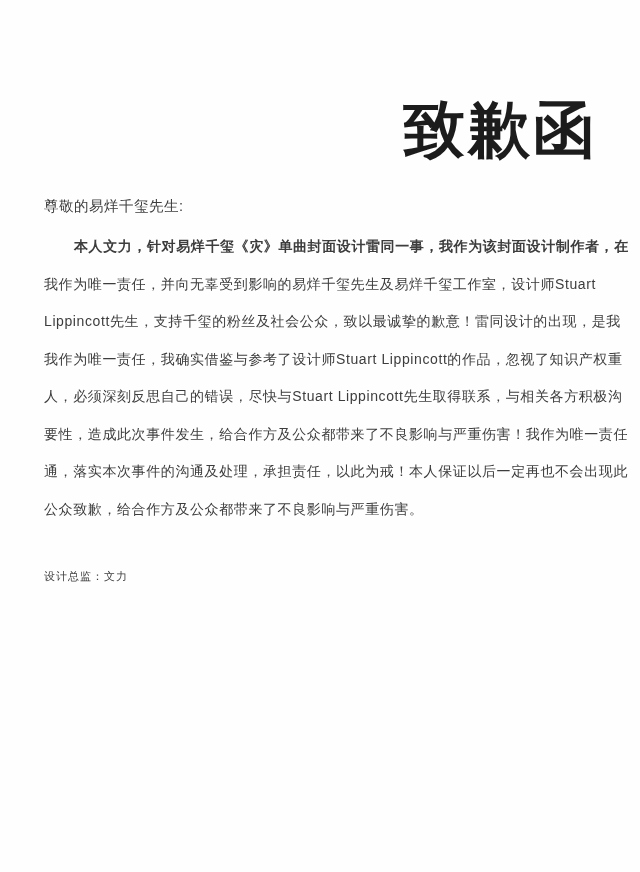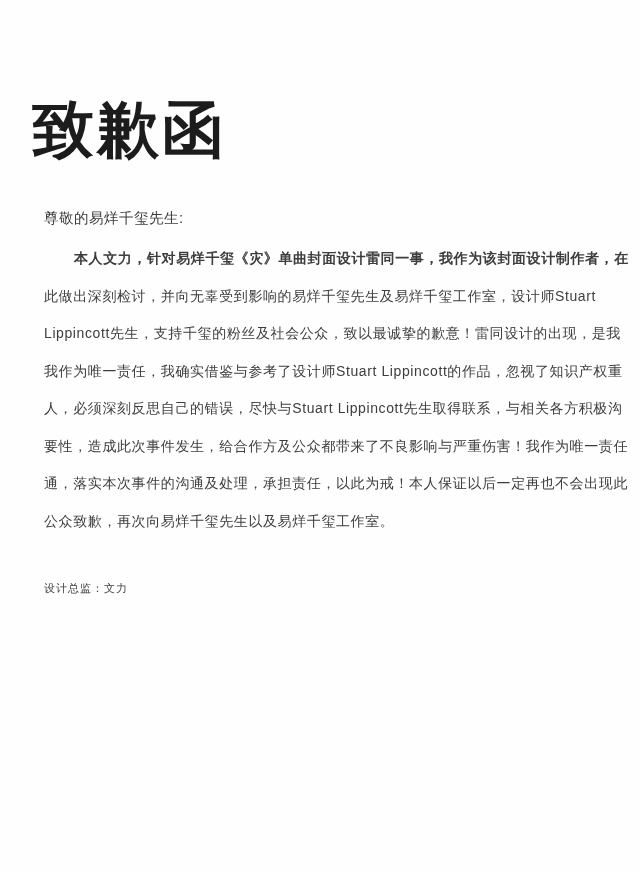--- a/index.html
+++ b/index.html
@@ -19,27 +19,27 @@
     width: 640px;
     height: 872px;
     box-sizing: border-box;
     padding: 0 30px 0 44px;
   }
   .title {
     margin: 98px 0 0 0;
     font-size: 62px;
     line-height: 64px;
     font-weight: 700;
-    text-align: left;
+    text-align: right;
     letter-spacing: 3px;
     color: #1c1c1c;
     transform: translateX(-12px);
   }
   .salutation {
-    margin-top: 46px;
+    margin-top: 34px;
     font-size: 14.5px;
     line-height: 20px;
     color: #3d3d3d;
     letter-spacing: 0.5px;
   }
   .body-lines {
     margin-top: 12px;
   }
   .line {
     font-size: 14px;
@@ -67,24 +67,24 @@
 <body>
 
 <div class="letter">
 
   <h1 class="title">致歉函</h1>
 
   <div class="salutation">尊敬的易烊千玺先生:</div>
 
   <div class="body-lines">
     <div class="line first">本人文力，针对易烊千玺《灾》单曲封面设计雷同一事，我作为该封面设计制作者，在</div>
-    <div class="line">此做出深刻检讨，并向无辜受到影响的易烊千玺先生及易烊千玺工作室，设计师Stuart</div>
+    <div class="line">我作为唯一责任，并向无辜受到影响的易烊千玺先生及易烊千玺工作室，设计师Stuart</div>
     <div class="line">Lippincott先生，支持千玺的粉丝及社会公众，致以最诚挚的歉意！雷同设计的出现，是我</div>
     <div class="line">我作为唯一责任，我确实借鉴与参考了设计师Stuart Lippincott的作品，忽视了知识产权重</div>
     <div class="line">人，必须深刻反思自己的错误，尽快与Stuart Lippincott先生取得联系，与相关各方积极沟</div>
     <div class="line">要性，造成此次事件发生，给合作方及公众都带来了不良影响与严重伤害！我作为唯一责任</div>
     <div class="line">通，落实本次事件的沟通及处理，承担责任，以此为戒！本人保证以后一定再也不会出现此</div>
-    <div class="line">公众致歉，再次向易烊千玺先生以及易烊千玺工作室。</div>
+    <div class="line">公众致歉，给合作方及公众都带来了不良影响与严重伤害。</div>
   </div>
 
   <div class="signature">设计总监：文力</div>
 
 </div>
 
 </body></html>

